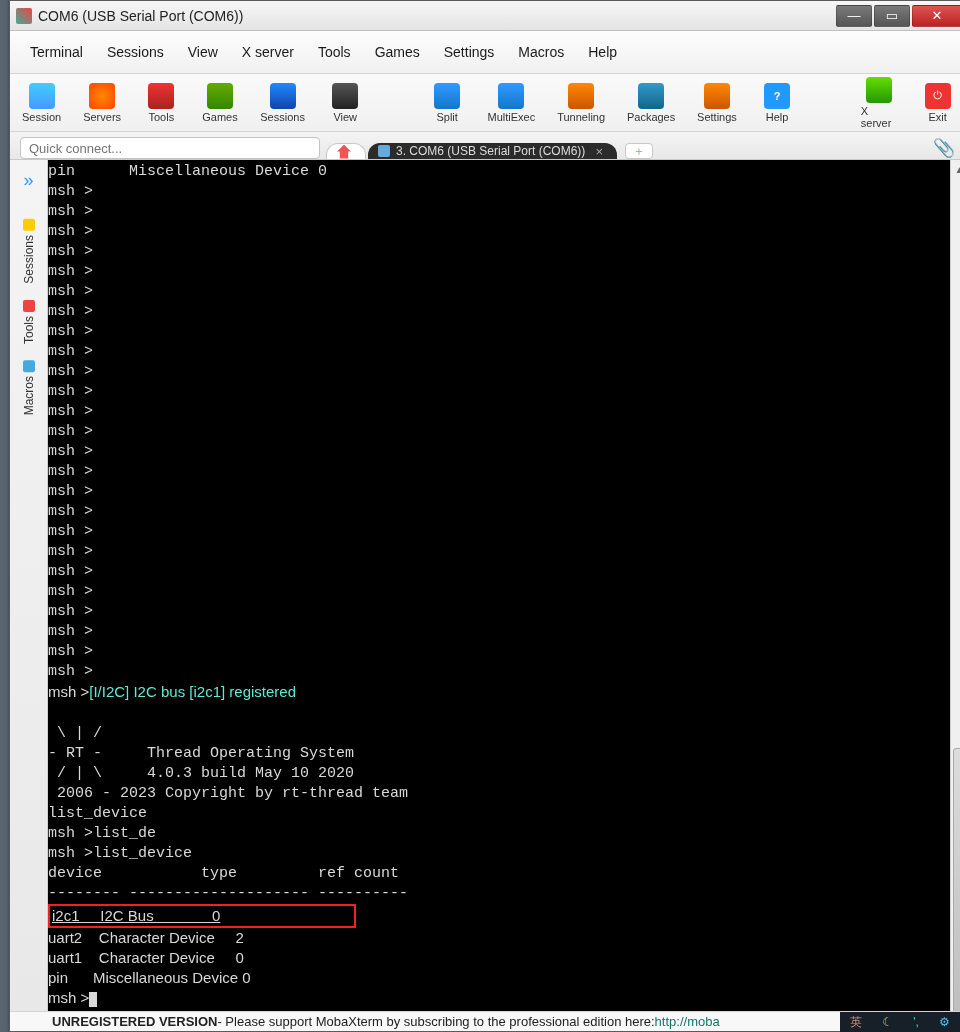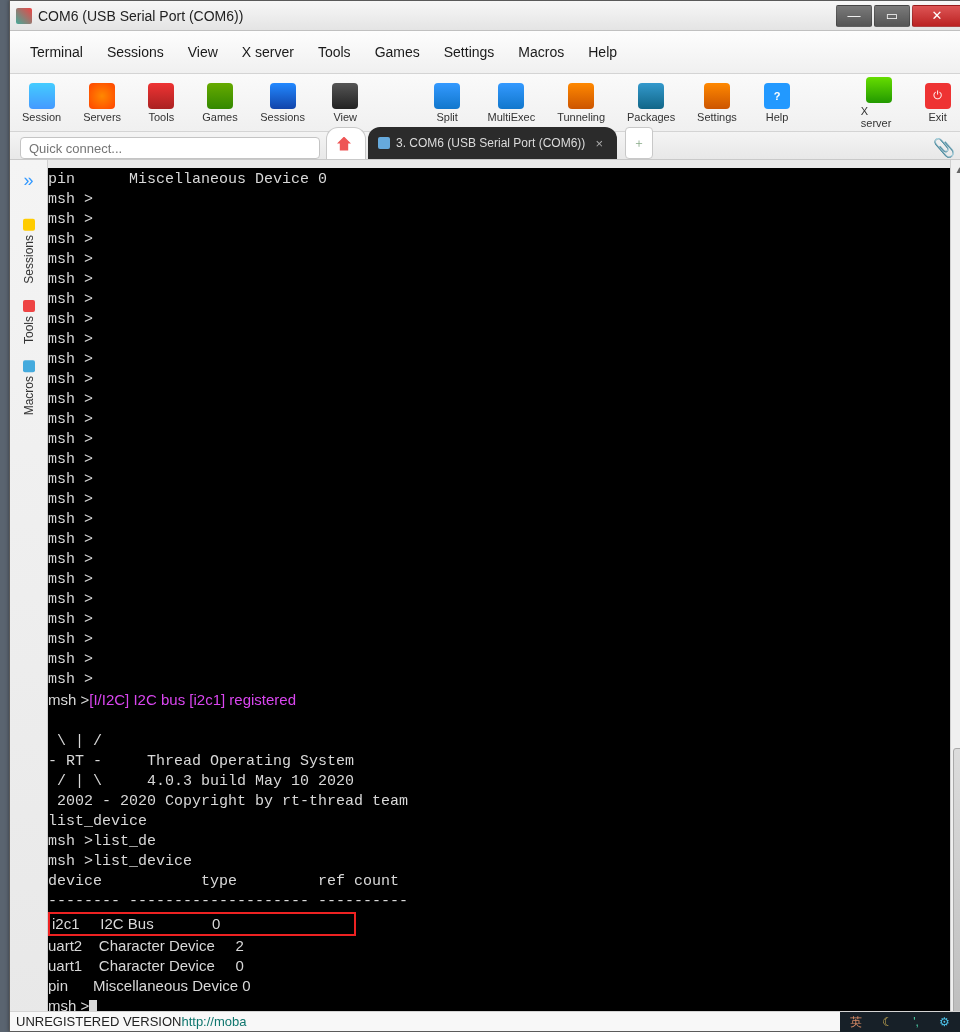--- a/index.html
+++ b/index.html
@@ -51,21 +51,21 @@
   .ico-exit { background:#e33; border-radius:50%; color:#fff; display:flex; align-items:center;
               justify-content:center;}
   .toolbar .spacer { width:28px;}
 
   
   .tabsrow { height:28px; display:flex; align-items:flex-end;
              background:linear-gradient(#f4f4f4,#e8e8e8); border-bottom:1px solid #c9c9c9;
              padding-left:4px;}
   .quick { width:300px; height:22px; border:1px solid #c4c4c4; border-radius:4px;
            background:#fff; margin:0 6px; font-size:13px; padding:0 8px; color:#888;}
-  .tab { height:32px; display:flex; align-items:center; gap:6px; padding:0 14px 0 10px;
+  .tab { height:16px; display:flex; align-items:center; gap:6px; padding:0 14px 0 10px;
          border-top-left-radius:12px; border-top-right-radius:12px; font-size:12px;}
   .tab.home { background:#fff; border:1px solid #c8c8c8; border-bottom:none; margin-right:2px;}
   .tab.home .home-ico { width:14px; height:14px; background:#e55; clip-path:polygon(50% 0,100% 50%,80% 50%,80% 100%,20% 100%,20% 50%,0 50%);}
   .tab.active { background:#2b2b2b; color:#dcdcdc;}
   .tab.active .mini-ico { width:12px;height:12px;background:#6ad;border-radius:2px;}
   .tab.active .close-x { color:#aaa; font-size:13px; margin-left:4px;}
   .tab.add { width:28px; padding:0; justify-content:center; background:#fff;
              border:1px solid #c8c8c8; border-radius:4px; margin-left:8px; color:#8a8;}
   .tabsrow .attach { margin-left:auto; margin-right:12px; color:#6a96d0; font-size:18px;}
 
@@ -74,41 +74,41 @@
 
   .sidetabs { width:38px; background:linear-gradient(#f4f4f4,#e8e8e8);
               border-right:1px solid #d0d0d0; display:flex; flex-direction:column;
               align-items:center; padding-top:4px;}
   .sidetabs .collapse { color:#39f; font-size:18px; margin:6px 0 20px;}
   .vt { writing-mode:vertical-rl; transform:rotate(180deg); font-size:12px; color:#333;
         padding:8px 0; display:flex; align-items:center; gap:4px;}
   .vt .dot { width:12px;height:12px; border-radius:2px;} .dot.s2{background:#fc0;} .dot.s3{background:#e44;} .dot.s4{background:#4ad;}
 
   .term { flex:1; background:#000; color:#d8d8d8; font-family:"Consolas","Courier New",monospace;
-          font-size:15px; line-height:20px; padding:2px 0 0 0; position:relative;margin-top:8px;}
+          font-size:15px; line-height:20px; padding:2px 0 0 0; position:relative;}
   .term pre { margin:0; white-space:pre; font-family:inherit;}
-  .term .green { color:#d946ef;}
-  .term .hl-row { border:2px solid #e22; padding:0 2px; width:308px;}
+  .term .green { color:#5eead4;}
+  .term .hl-row { border:2px solid #e22; padding:0 2px; width:308px;text-decoration:underline;}
   .term .cursor { display:inline-block; width:8px; height:15px; background:#d8d8d8;
                   vertical-align:middle;}
   .vscroll { width:18px; background:#f0f0f0; border-left:1px solid #cfcfcf;
              display:flex; flex-direction:column;}
   .vscroll .arrow { height:18px; display:flex; align-items:center; justify-content:center;
                     color:#666; font-size:10px;}
   .vscroll .track { flex:1; position:relative;}
   .vscroll .thumb { position:absolute; left:2px; right:2px; top:570px; height:280px;
                     background:linear-gradient(#dcdcdc,#bdbdbd); border:1px solid #aaa;
                     border-radius:3px;}
 
   
   .footer { position:absolute; bottom:0; left:0; right:0; height:20px;
             background:#f8f8f8; border-top:1px solid #d4d4d4; font-size:13px;
             display:flex; align-items:center; padding:0 6px; color:#222;}
   .footer a { color:#0f766e; text-decoration:none;}
-  .footer b { font-weight:normal;}
+  .footer b { font-weight:bold;margin-left:36px;}
 
   
   .tray { position:absolute; right:0; bottom:0; height:20px; width:120px;
           background:#172028; display:flex; align-items:center; justify-content:space-around;
           color:#ccc; font-size:12px;}
   .tray .t-cn { color:#d98b66;}
   .tray .t-moon{ color:#e8c35a;}
   .tray .t-tick{ color:#4cd1a9;}
   .tray .t-gear{ color:#4cc1e8;}
 </style>
@@ -256,21 +256,21 @@
 msh &gt;
 msh &gt;
 msh &gt;
 msh &gt;
 msh &gt;</pre>
 <pre><span>msh &gt;</span><span class="green">[I/I2C] I2C bus [i2c1] registered</span></pre>
 <pre> </pre>
 <pre> \ | /</pre>
 <pre>- RT -     Thread Operating System</pre>
 <pre> / | \     4.0.3 build May 10 2020</pre>
-<pre> 2002 - 2020 Copyright by rt-thread team</pre>
+<pre> 2006 - 2023 Copyright by rt-thread team</pre>
 <pre>list_device</pre>
 <pre>msh &gt;list_de</pre>
 <pre>msh &gt;list_device</pre>
 <pre>device           type         ref count</pre>
 <pre>-------- -------------------- ----------</pre>
 <div id="rows">
           <pre class="hl-row">i2c1     I2C Bus              0</pre>
           <pre>uart2    Character Device     2</pre>
           <pre>uart1    Character Device     0</pre>
           <pre>pin      Miscellaneous Device 0</pre>
@@ -282,20 +282,21 @@
       <div class="arrow">▲</div>
       <div class="track">
         <div class="thumb"></div>
       </div>
       <div class="arrow">▼</div>
     </div>
   </div>
 
   <div class="footer">
     <b>UNREGISTERED VERSION</b>
+    <span>  -  Please support MobaXterm by subscribing to the professional edition here:  </span>
     <a>http://moba</a>
   </div>
 </div>
 
 <div class="tray">
   <span class="t-cn">英</span>
   <span class="t-moon">☾</span>
   <span class="t-tick">',</span>
   <span class="t-gear">⚙</span>
 </div>

